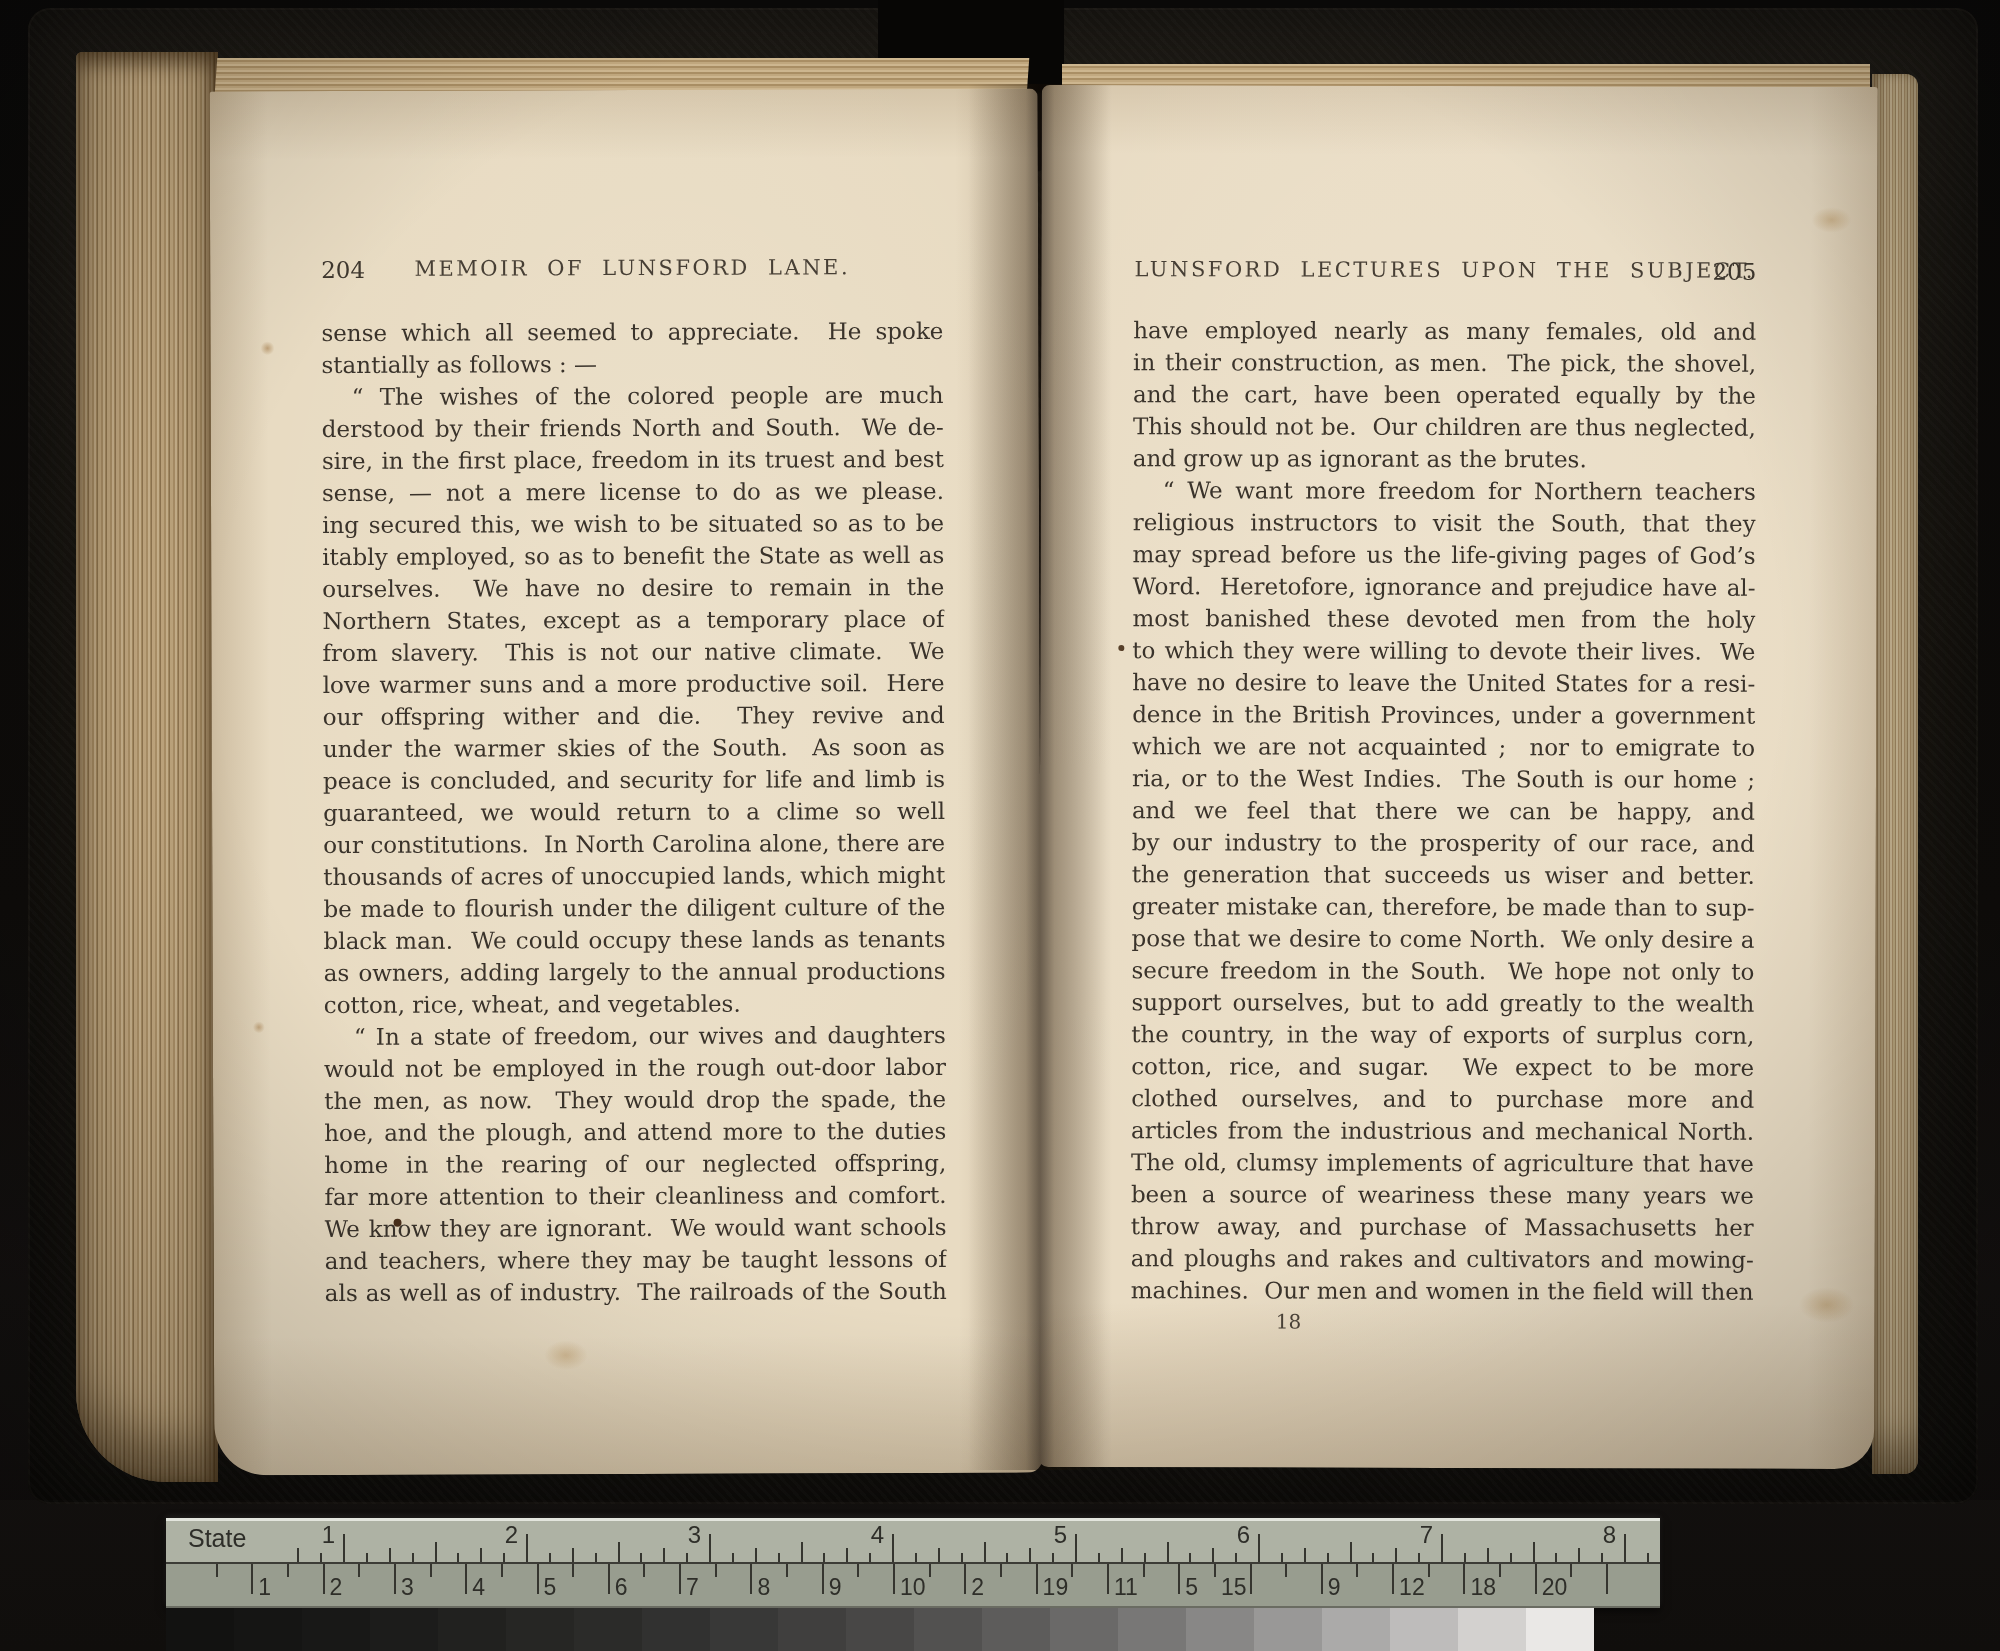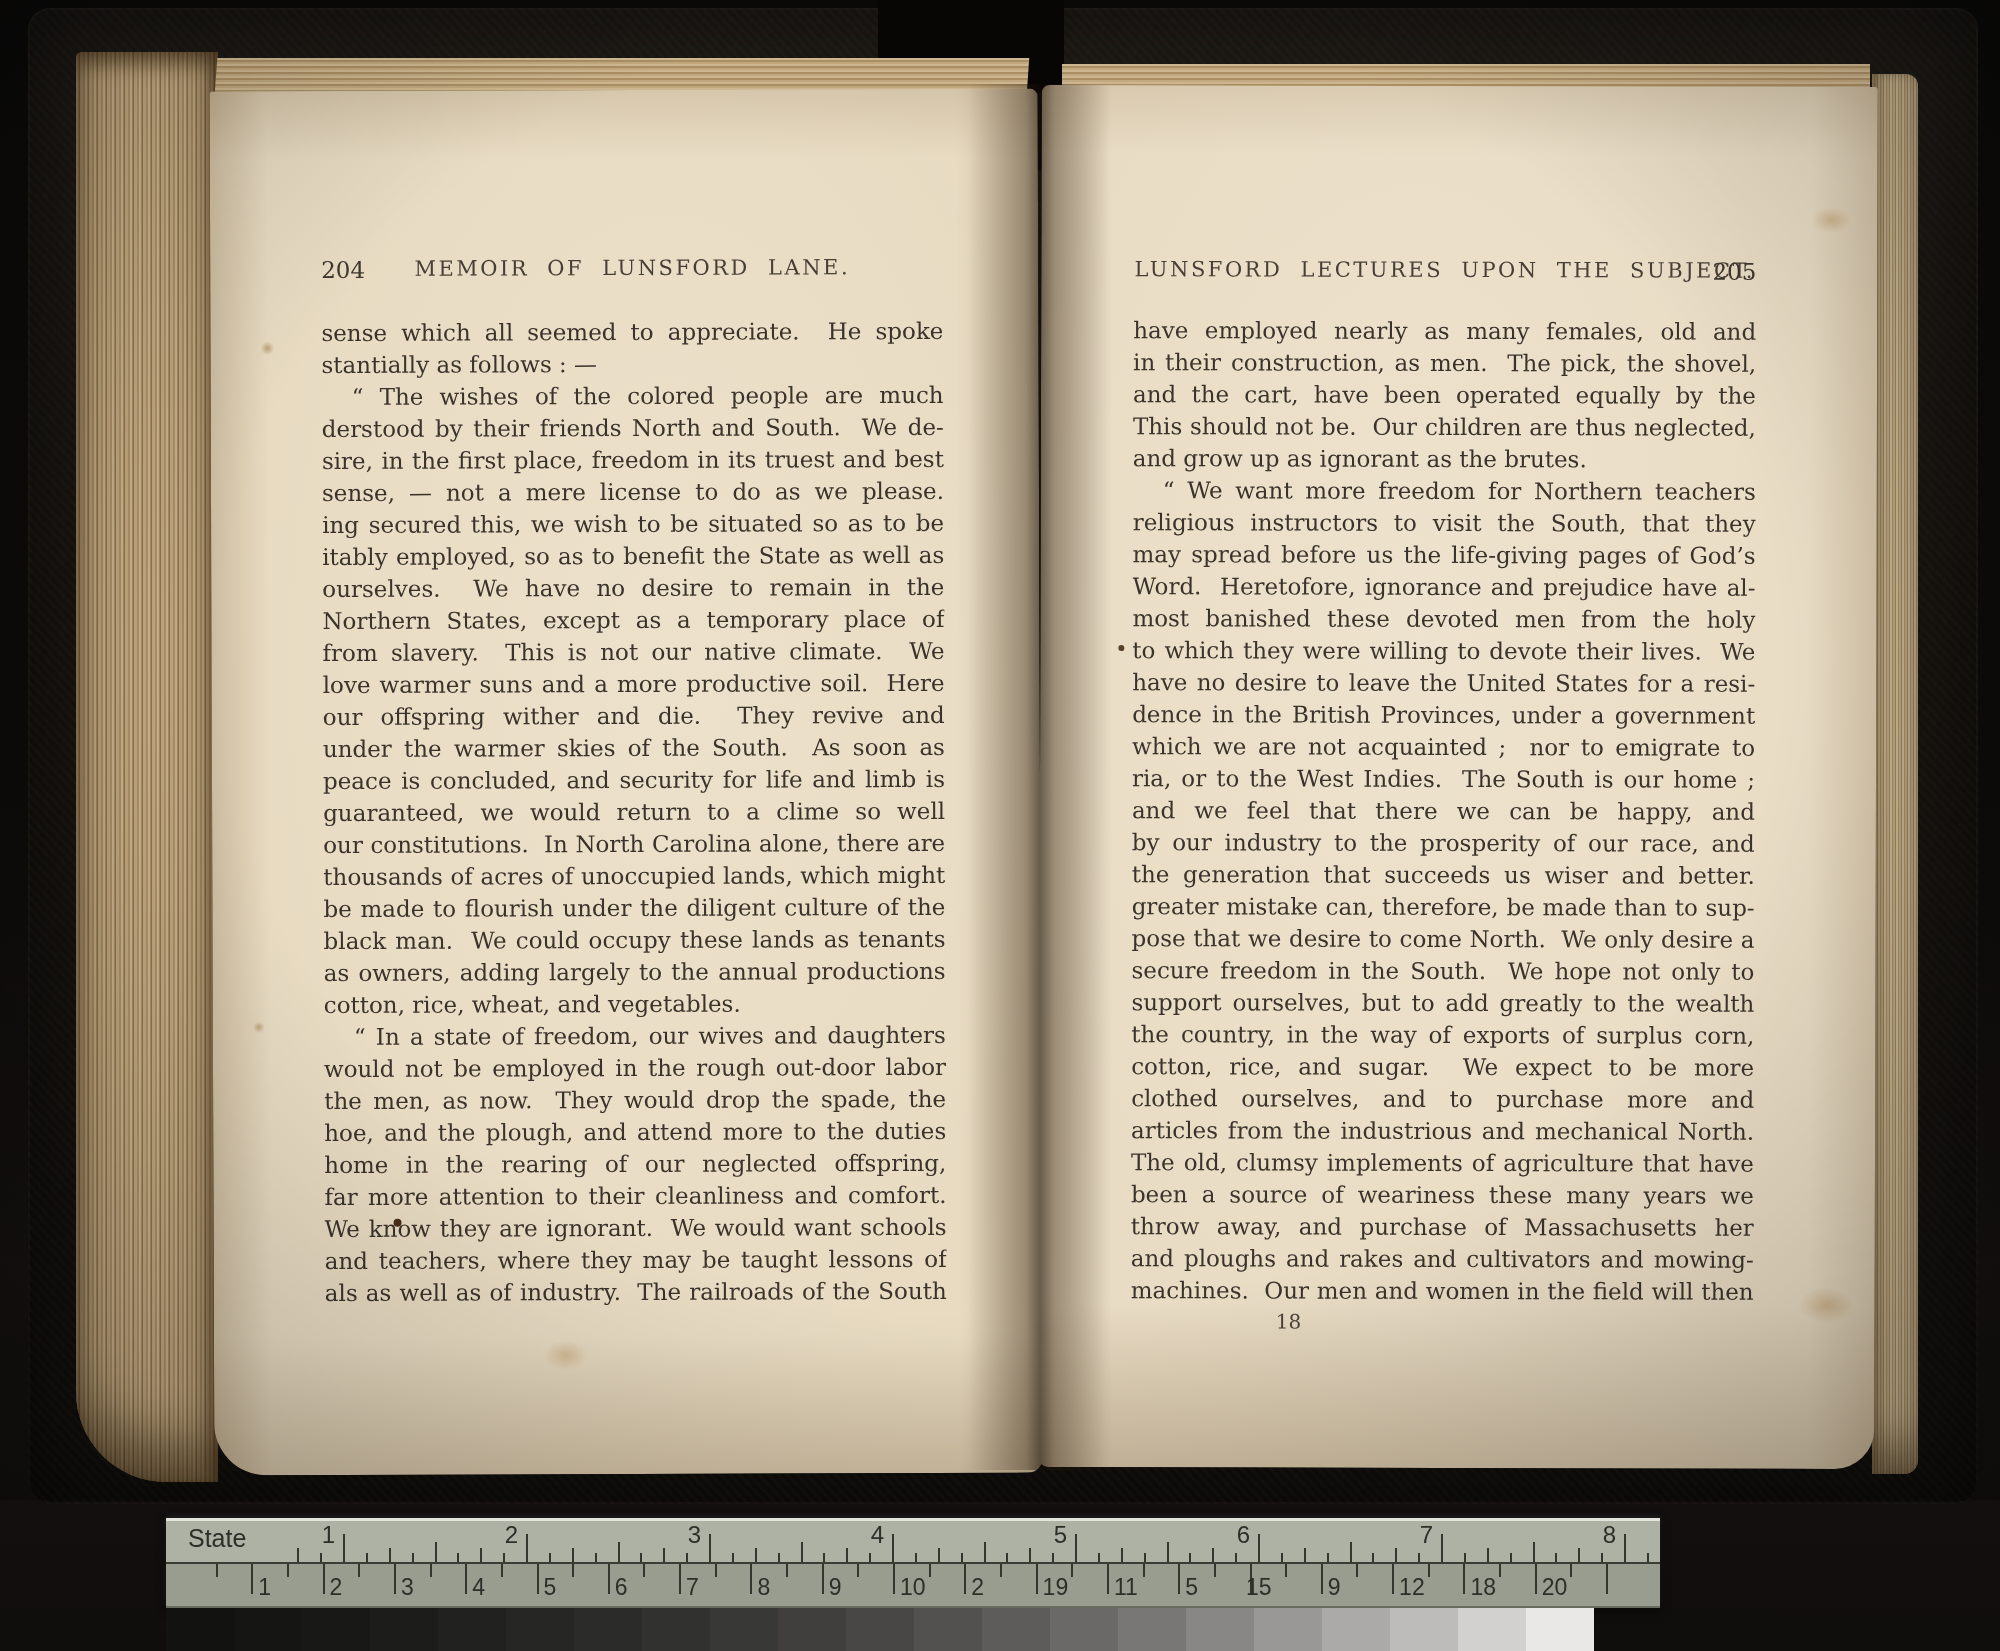--- a/index.html
+++ b/index.html
@@ -294,21 +294,21 @@
         <div class="cm-num" style="left: 377.5px;">5</div>
         <div class="cm-num" style="left: 448.8px;">6</div>
         <div class="cm-num" style="left: 520.1px;">7</div>
         <div class="cm-num" style="left: 591.4px;">8</div>
         <div class="cm-num" style="left: 662.7px;">9</div>
         <div class="cm-num" style="left: 734px;">10</div>
         <div class="cm-num" style="left: 805.3px;">2</div>
         <div class="cm-num" style="left: 876.6px;">19</div>
         <div class="cm-num" style="left: 947.9px;">11</div>
         <div class="cm-num" style="left: 1019.2px;">5</div>
-        <div class="cm-num" style="left: 1080px;">15</div>
+        <div class="cm-num" style="left: 1055px;">15</div>
         <div class="cm-num" style="left: 1161.8px;">9</div>
         <div class="cm-num" style="left: 1233.1px;">12</div>
         <div class="cm-num" style="left: 1304.4px;">18</div>
         <div class="cm-num" style="left: 1375.7px;">20</div>
       </div>
   </div>
 
   <div class="wedge" id="wedge">
       <div class="wedge-step" style="left: 0px; background: rgb(18, 18, 17);"></div>
       <div class="wedge-step" style="left: 68px; background: rgb(21, 21, 20);"></div>

